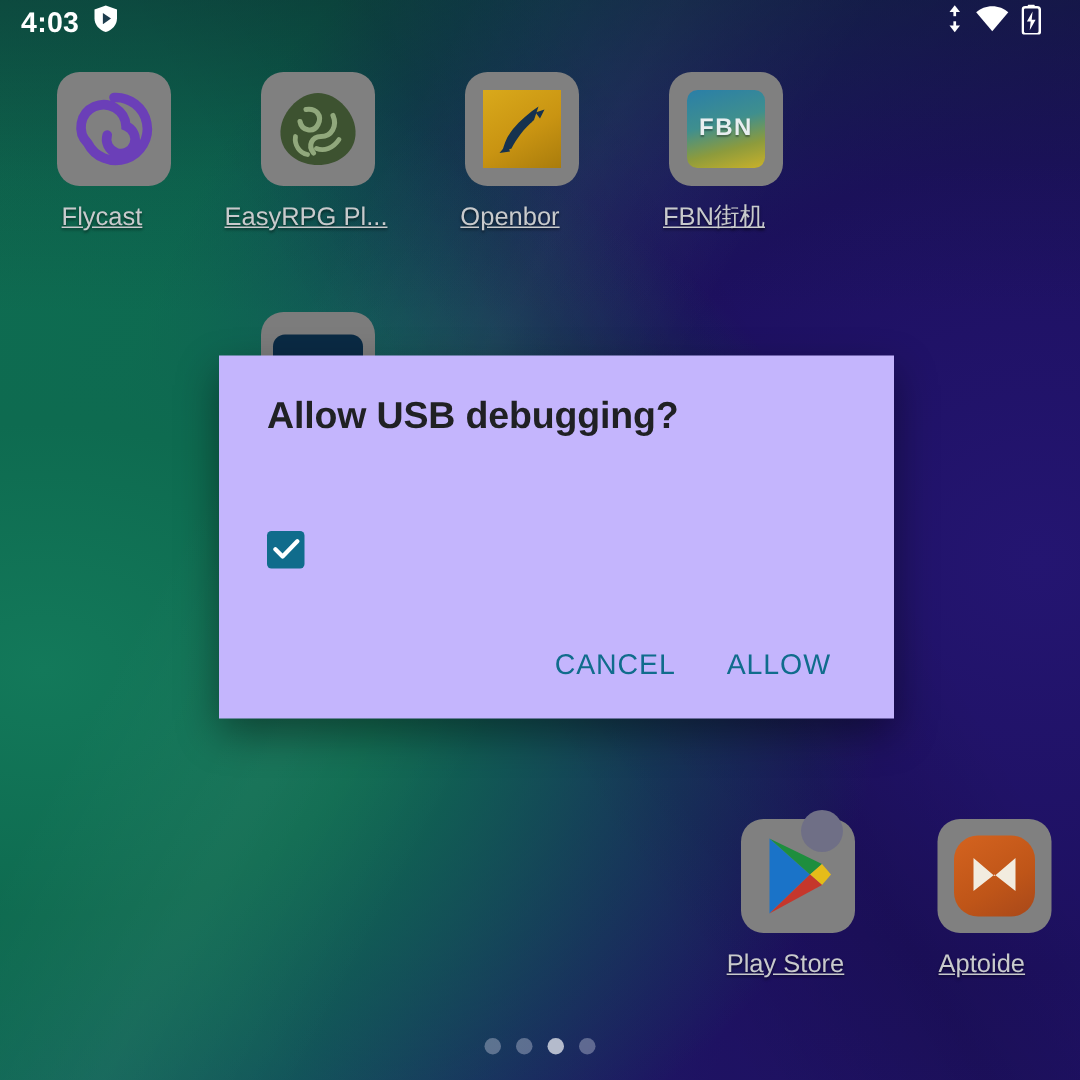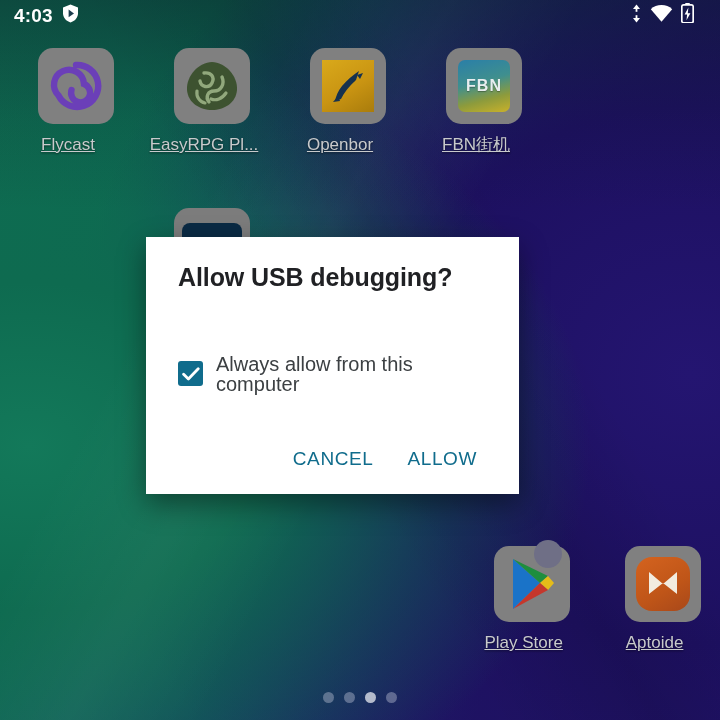--- a/index.html
+++ b/index.html
@@ -162,22 +162,22 @@
     border-radius: 50%;
     background: rgba(190,195,215,0.42);
   }
   .page-dot.active { background: rgba(215,218,228,0.82); }
 
   
   #dialog {
     position: absolute;
     left: 146px;
     top: 237px;
-    width: 373px;
-    background: #ffffff;
+    width: 450px;
+    background: #c4b5fd;
     box-shadow: 0 10px 26px rgba(0,0,0,0.42);
     padding: 26px 30px 16px 32px;
   }
   #dialog-title {
     font-size: 25px;
     font-weight: bold;
     color: #202124;
     line-height: 1.15;
     letter-spacing: -0.1px;
   }
@@ -384,21 +384,20 @@
   <div id="dialog">
     <div id="dialog-title">Allow USB debugging?</div>
     <div id="dialog-fingerprint"></div>
 
     <div id="checkbox-row">
       <span id="checkbox-box">
         <svg width="18" height="14" viewBox="0 0 18 14">
           <path d="M1.6 7.2 L6.4 12 L16.2 1.8" fill="none" stroke="#ffffff" stroke-width="2.8" stroke-linecap="round" stroke-linejoin="round"></path>
         </svg>
       </span>
-      <span id="checkbox-label">Always allow from this computer</span>
     </div>
 
     <div id="dialog-actions">
       <button class="dialog-btn">CANCEL</button>
       <button class="dialog-btn">ALLOW</button>
     </div>
   </div>
 
 </div>
 

